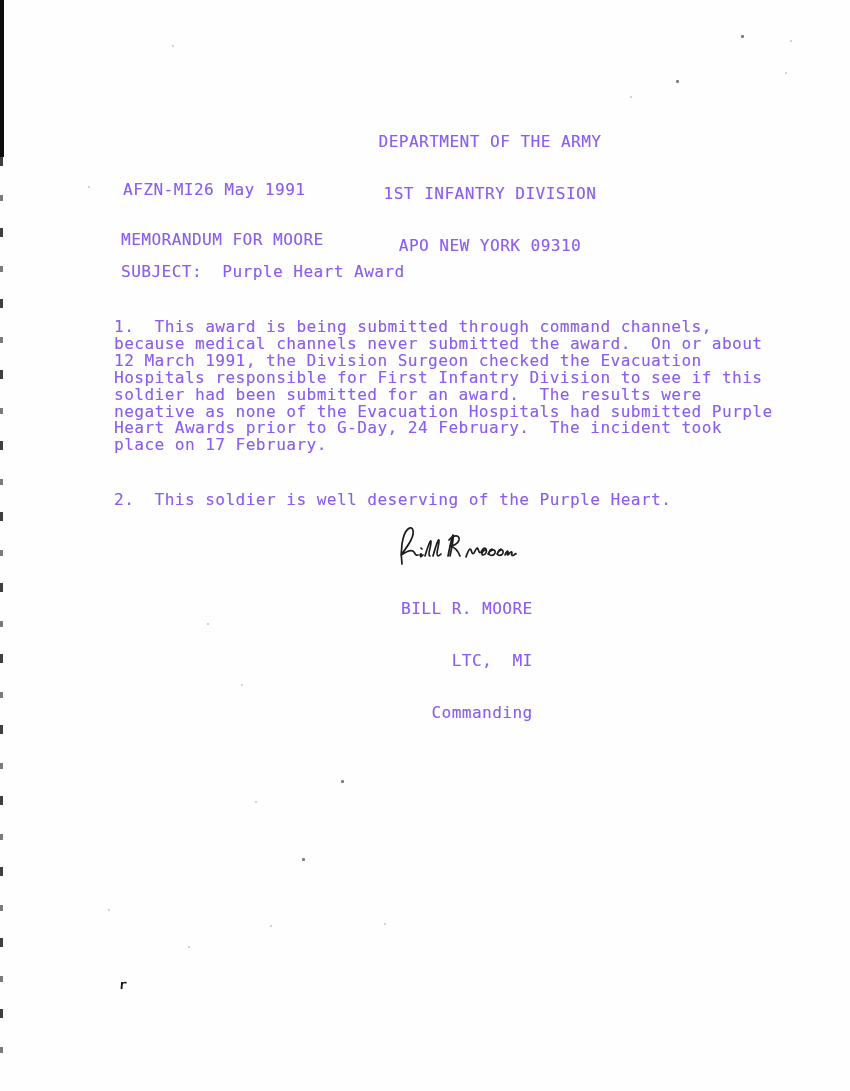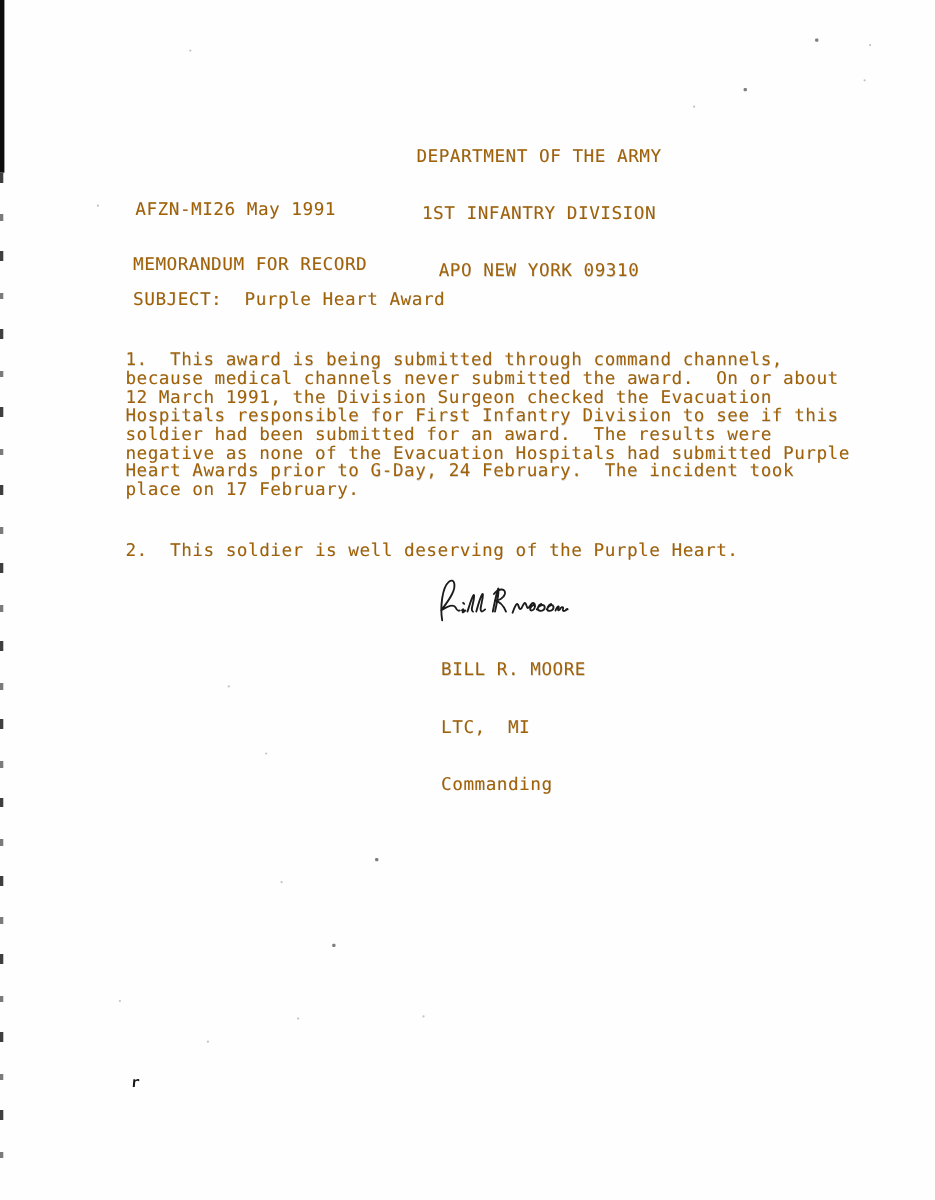--- a/index.html
+++ b/index.html
@@ -15,21 +15,21 @@
     overflow: hidden;
     font-family: "DejaVu Sans Mono", "Liberation Mono", monospace;
     color: #2e2e2e;
   }
   .mono {
     position: absolute;
     font-size: 16px;
     letter-spacing: 0.5px;
     line-height: 17px;
     white-space: pre;
-    color: #a16207;
+    color: #8b5cf6;
     text-shadow: 0.4px 0.4px 0 rgba(80,80,80,0.25);
   }
   .letterhead {
     left: 180px;
     top: 98px;
     width: 620px;
     text-align: center;
     line-height: 17.4px;
   }
   .office-row {
@@ -46,20 +46,21 @@
     position: absolute;
     left: 396px;
     top: 523px;
     width: 122px;
     height: 46px;
   }
   .signature-block {
     left: 401px;
     top: 566px;
     line-height: 17.2px;
+    text-align: right;
   }
   .stray-mark {
     position: absolute;
     left: 119px;
     top: 977px;
     font-size: 13px;
     font-weight: bold;
     color: #151515;
     font-family: "DejaVu Sans Mono", monospace;
     transform: skewX(-4deg);
@@ -120,21 +121,21 @@
     <div>DEPARTMENT OF THE ARMY</div>
     <div>1ST INFANTRY DIVISION</div>
     <div>APO NEW YORK 09310</div>
   </div>
 
   <div class="mono office-row">
     <span>AFZN-MI</span>
     <span>26 May 1991</span>
   </div>
 
-  <div class="mono memo-line">MEMORANDUM FOR RECORD</div>
+  <div class="mono memo-line">MEMORANDUM FOR MOORE</div>
   <div class="mono subject-line">SUBJECT:  Purple Heart Award</div>
 
   <div class="mono para-1">1.  This award is being submitted through command channels,
 because medical channels never submitted the award.  On or about
 12 March 1991, the Division Surgeon checked the Evacuation
 Hospitals responsible for First Infantry Division to see if this
 soldier had been submitted for an award.  The results were
 negative as none of the Evacuation Hospitals had submitted Purple
 Heart Awards prior to G-Day, 24 February.  The incident took
 place on 17 February.</div>

